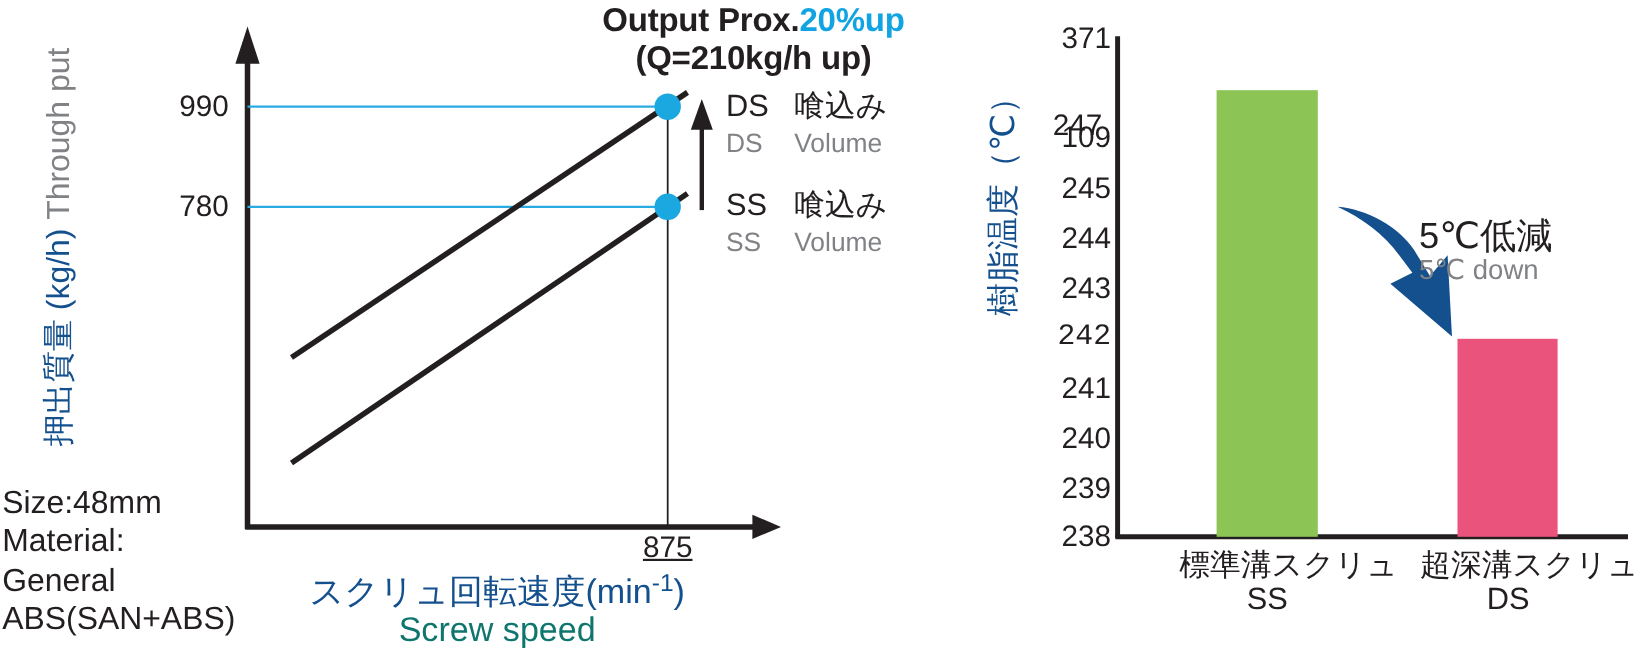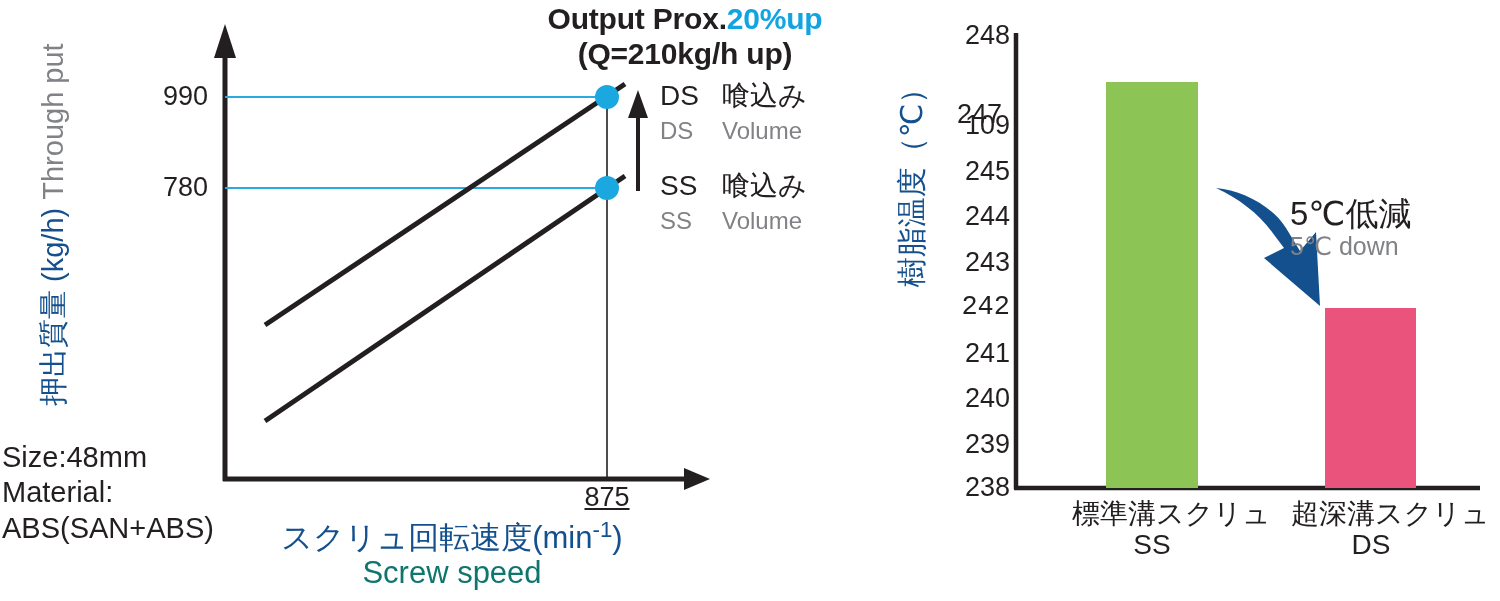--- a/index.html
+++ b/index.html
@@ -133,38 +133,39 @@
   </div>
 
   <div id="xlab">
     <span class="jp nowrap"><span>スクリュ回転速度(min</span><sup>-1</sup><span>)</span></span>
     <span class="en">Screw speed</span>
   </div>
 
   <div id="spec">
     <div class="nowrap">Size:48mm</div>
     <div class="nowrap">Material:</div>
+    <div class="nowrap">General</div>
     <div class="nowrap">ABS(SAN+ABS)</div>
   </div>
 </div>
 
 <div id="right-chart" class="abs">
 
   <svg class="abs" style="left:0;top:0;" width="620" height="601">
 
     <line x1="136" y1="33" x2="136" y2="489" stroke="#231f20" stroke-width="4.5"></line>
 
     <line x1="134" y1="488" x2="600" y2="488" stroke="#231f20" stroke-width="4.5"></line>
 
     <g>
       <path d="M 336,188 C 362,190 392,206 406,228 L 420,251 L 436,232 L 440,306 L 384,258 L 404,248 L 392,232 C 378,213 358,198 336,188 Z" fill="#14508d"></path>
     </g>
   </svg>
 
-  <div class="rytick" style="left:68px;top:20px;">248</div>
+  <div class="rytick" style="left:68px;top:20px;">371</div>
   <div class="rytick" style="left:60px;top:65px;margin-top:34px;">247</div>
   <div class="rytick" style="left:68px;top:110px;">109</div>
   <div class="rytick" style="left:68px;top:156px;">245</div>
   <div class="rytick" style="left:68px;top:201px;">244</div>
   <div class="rytick" style="left:68px;top:247px;">243</div>
   <div class="rytick" style="left:68px;top:292px;font-family:Liberation Mono, monospace;">242</div>
   <div class="rytick" style="left:68px;top:338px;">241</div>
   <div class="rytick" style="left:68px;top:383px;">240</div>
   <div class="rytick" style="left:68px;top:429px;">239</div>
   <div class="rytick" style="left:68px;top:472px;">238</div>

